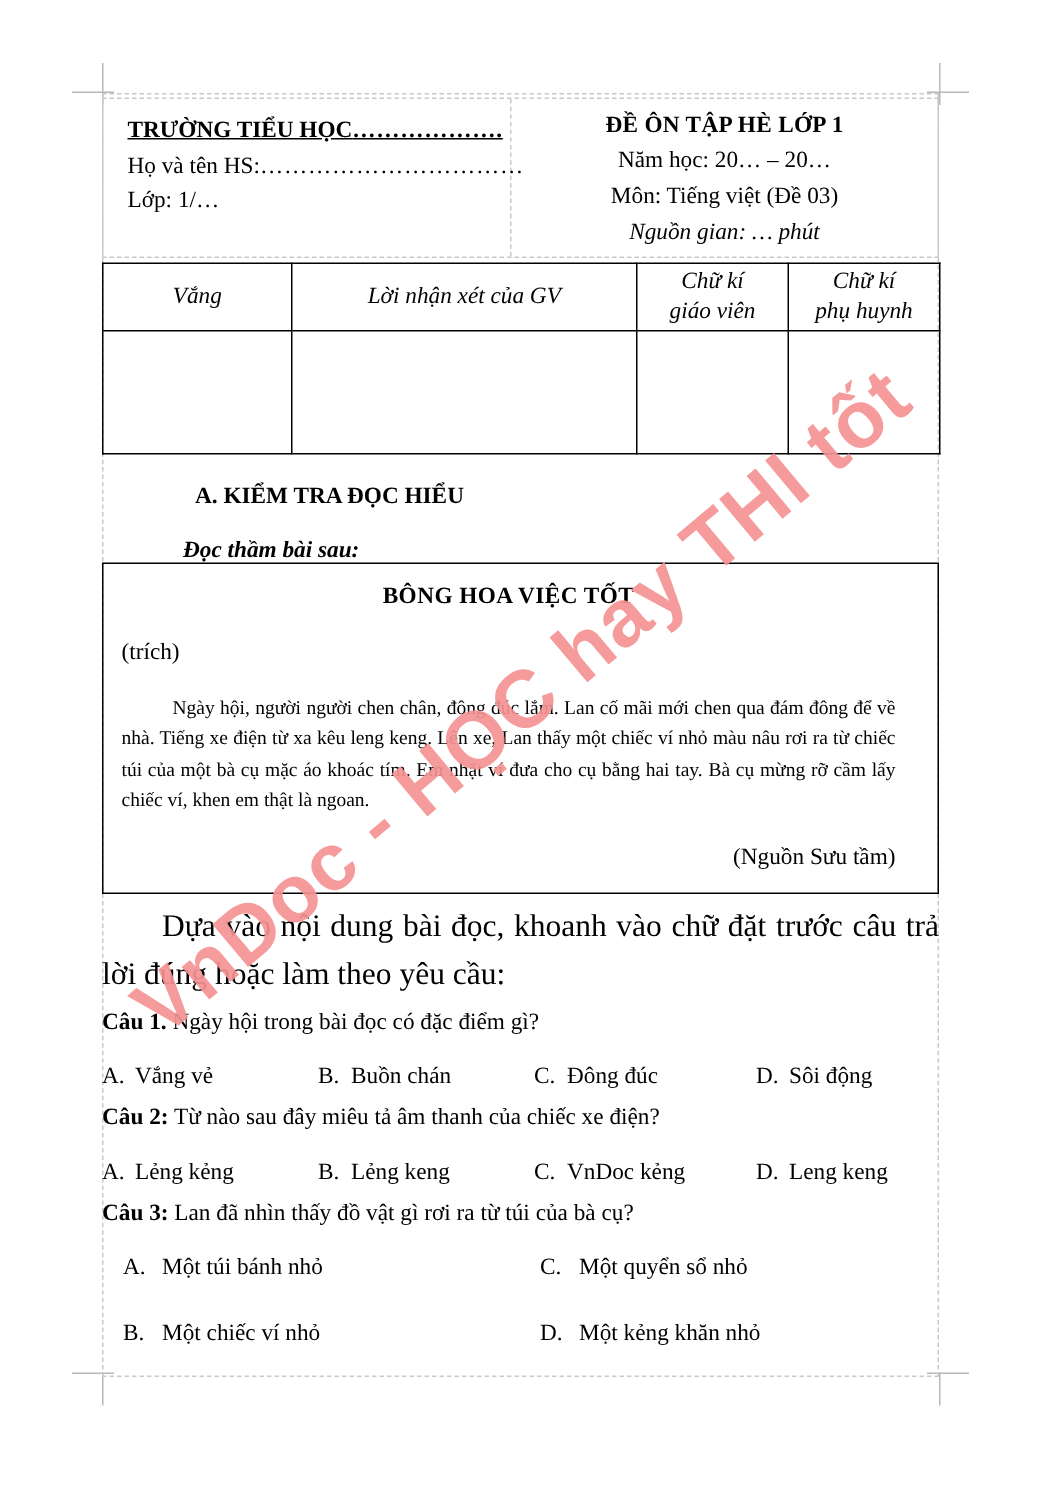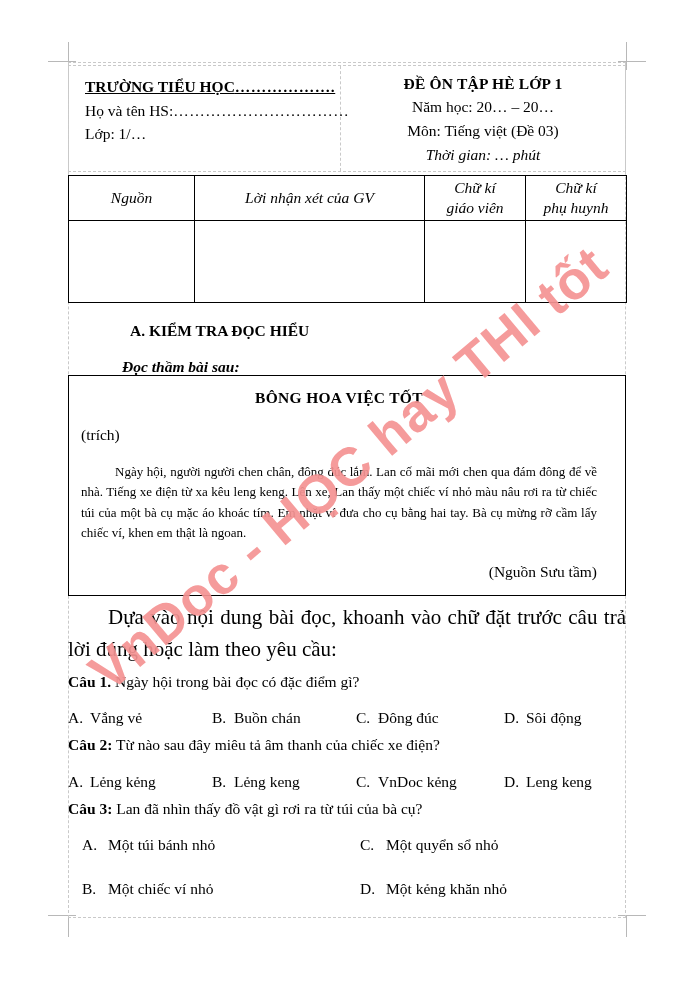--- a/index.html
+++ b/index.html
@@ -239,29 +239,29 @@
       </div>
       <div class="hdr-line">
         <span>Họ và tên HS:</span><span class="dotfill">……………………………</span>
       </div>
       <div class="hdr-line">Lớp: 1/…</div>
     </div>
     <div class="hdr-right">
       <div class="exam-title">ĐỀ ÔN TẬP HÈ LỚP 1</div>
       <div class="exam-sub">Năm học: 20… – 20…</div>
       <div class="exam-sub">Môn: Tiếng việt (Đề 03)</div>
-      <div class="exam-time">Thời gian: … phút</div>
+      <div class="exam-time">Nguồn gian: … phút</div>
     </div>
   </div>
 
   <table class="score-table">
     <tbody>
         <tr class="head">
       <td class="col-diem">
-        <div>Nguồn</div>
+        <div>Vắng</div>
       </td>
       <td class="col-nx">
         <div>Lời nhận xét của GV</div>
       </td>
       <td class="col-gv">
         <div>Chữ kí</div>
         <div>giáo viên</div>
       </td>
       <td class="col-ph">
         <div>Chữ kí</div>

